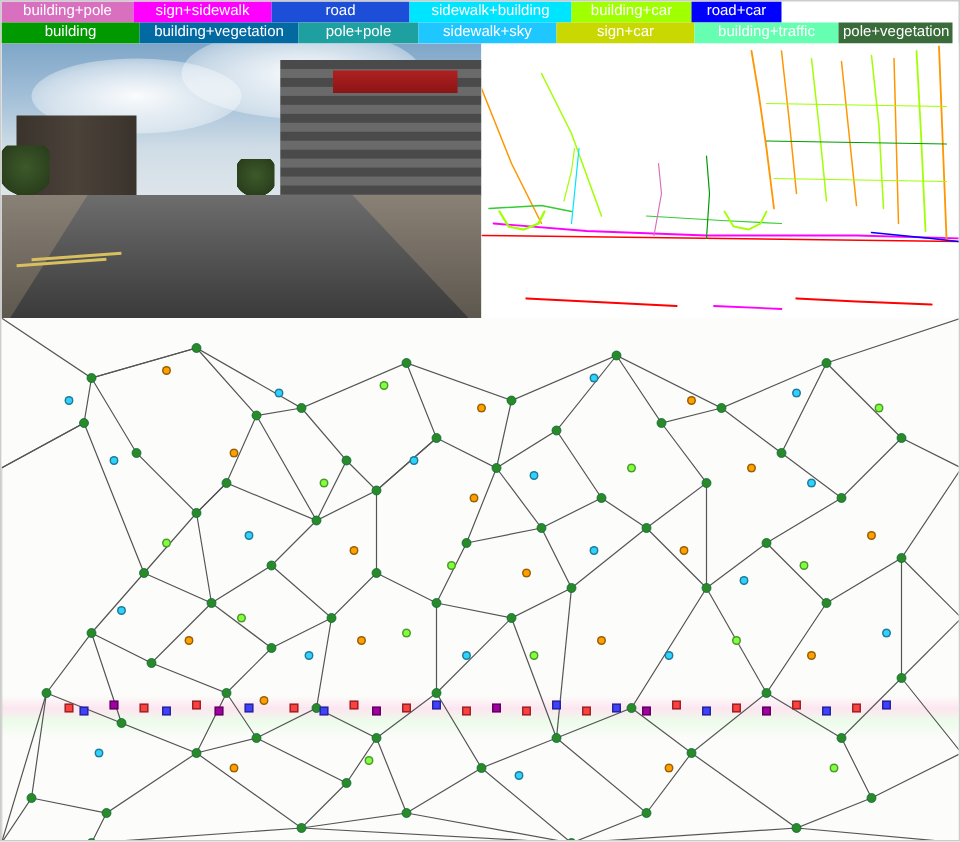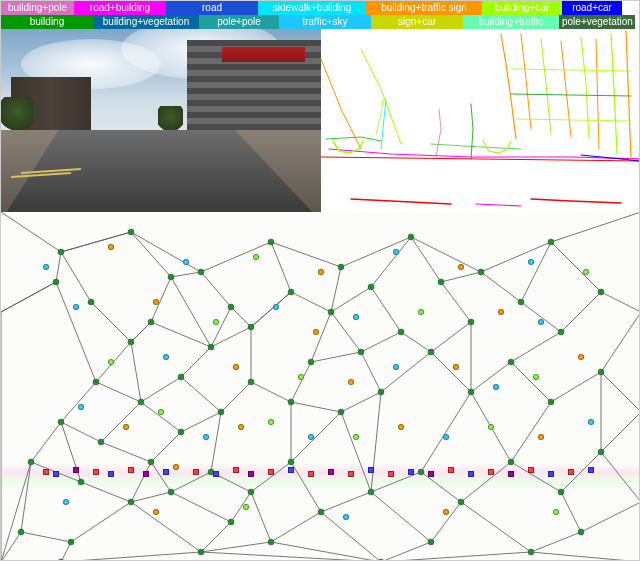--- a/index.html
+++ b/index.html
@@ -135,33 +135,32 @@
   }
   .sq { border-radius:0; }
 </style>
 </head>
 <body>
 
 <div class="container">
 
   <div class="legend" id="legend-root">
       <div class="legend-row">
-        <div class="legend-cell" style="background: rgb(216, 111, 191); width: 73px; text-align: center;">building+pole</div>
-        <div class="legend-cell" style="background: rgb(255, 0, 255); width: 92px;">road+building</div>
+        <div class="legend-cell" style="background: rgb(216, 111, 191); width: 88px; text-align: center;">building+pole</div>
+        <div class="legend-cell" style="background: rgb(255, 0, 255); width: 92px;">sign+sidewalk</div>
         <div class="legend-cell" style="background: #1d4ed8; width: 92px;">road</div>
         <div class="legend-cell" style="background: rgb(0, 229, 255); width: 108px;">sidewalk+building</div>
-        <div class="legend-cell" style="background: rgb(255, 149, 0); width: 116px;">building+traffic sign</div>
         <div class="legend-cell" style="background: rgb(160, 255, 0); width: 80px;">building+car</div>
         <div class="legend-cell" style="background: rgb(0, 0, 255); width: 60px;">road+car</div>
       </div>
       <div class="legend-row">
         <div class="legend-cell" style="background: rgb(0, 154, 0); width: 92px;">building</div>
         <div class="legend-cell" style="background: #0369a1; width: 106px;">building+vegetation</div>
         <div class="legend-cell" style="background: rgb(30, 160, 160); width: 80px;">pole+pole</div>
-        <div class="legend-cell" style="background: rgb(30, 199, 255); width: 92px;">traffic+sky</div>
+        <div class="legend-cell" style="background: rgb(30, 199, 255); width: 92px;">sidewalk+sky</div>
         <div class="legend-cell" style="background: rgb(201, 216, 0); width: 92px;">sign+car</div>
         <div class="legend-cell" style="background: rgb(102, 255, 178); width: 96px;">building+traffic</div>
         <div class="legend-cell" style="background: rgb(58, 107, 58); width: 76px;">pole+vegetation</div>
       </div>
     </div>
 
   <div class="top-panels">
 
     <div class="photo-panel">
       <div class="sky"></div>

